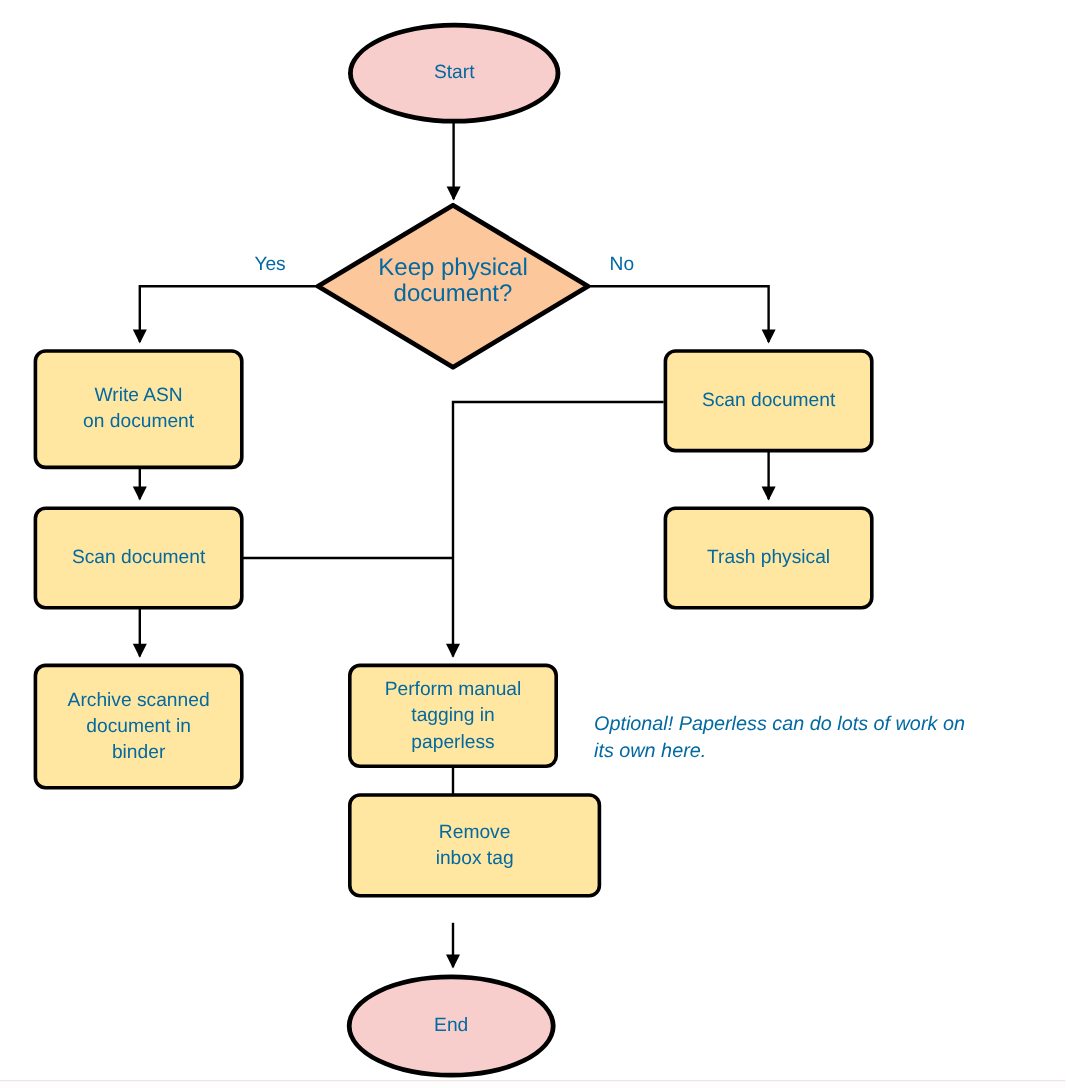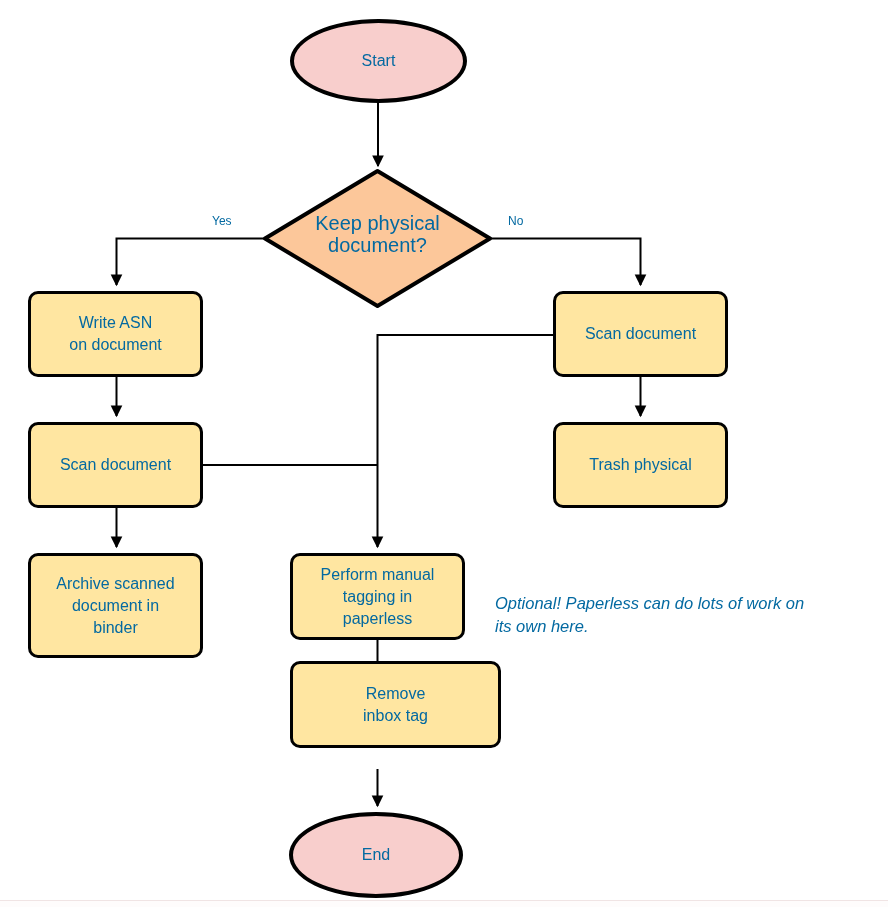--- a/index.html
+++ b/index.html
@@ -11,21 +11,21 @@
   .wire{stroke:#000;stroke-width:2;fill:none;}
   .diamond{stroke:#000;stroke-width:4;stroke-linejoin:round;}
   .node{
     position:absolute;box-sizing:border-box;
     display:flex;align-items:center;justify-content:center;text-align:center;
     font-size:16px;line-height:22px;white-space:pre-line;
   }
   .process{background:#ffe6a1;border:3px solid #000;border-radius:10px;}
   .terminal{background:#f8cecc;border:4px solid #000;border-radius:50%;}
   .decision-label{position:absolute;box-sizing:border-box;display:flex;justify-content:center;text-align:center;font-size:20px;line-height:22px;white-space:pre-line;}
-  .edge-label{position:absolute;font-size:12px;line-height:18px;}
+  .edge-label{position:absolute;font-size:16px;line-height:18px;}
   .annotation{
     position:absolute;left:482px;top:592px;font-size:16.5px;line-height:23px;
     font-style:italic;white-space:pre-line;margin-left:13px;
   }
   .bottom-strip{
     position:absolute;left:0;top:900px;width:888px;height:7px;
     background:#fefcfc;border-top:1px solid #f0e4e4;box-sizing:border-box;
   }
 </style>
 </head>
@@ -59,21 +59,21 @@
   </div>
 
   <div class="decision-label" style="left:280px;top:212px;width:195px;height:53px;">
     <span>Keep physical
 document?</span>
   </div>
 
   <span class="edge-label" style="left:212px;top:212px;">Yes</span>
   <span class="edge-label" style="left:508px;top:212px;">No</span>
 
-  <div class="node process" style="left:28px;top:291px;width:175px;height:86px;">
+  <div class="node process" style="left:28px;top:291px;width:175px;height:100px;">
     <span>Write ASN
 on document</span>
   </div>
 
   <div class="node process" style="left:28px;top:422px;width:175px;height:86px;">
     <span>Scan document</span>
   </div>
 
   <div class="node process" style="left:28px;top:553px;width:175px;height:105px;">
     <span>Archive scanned

